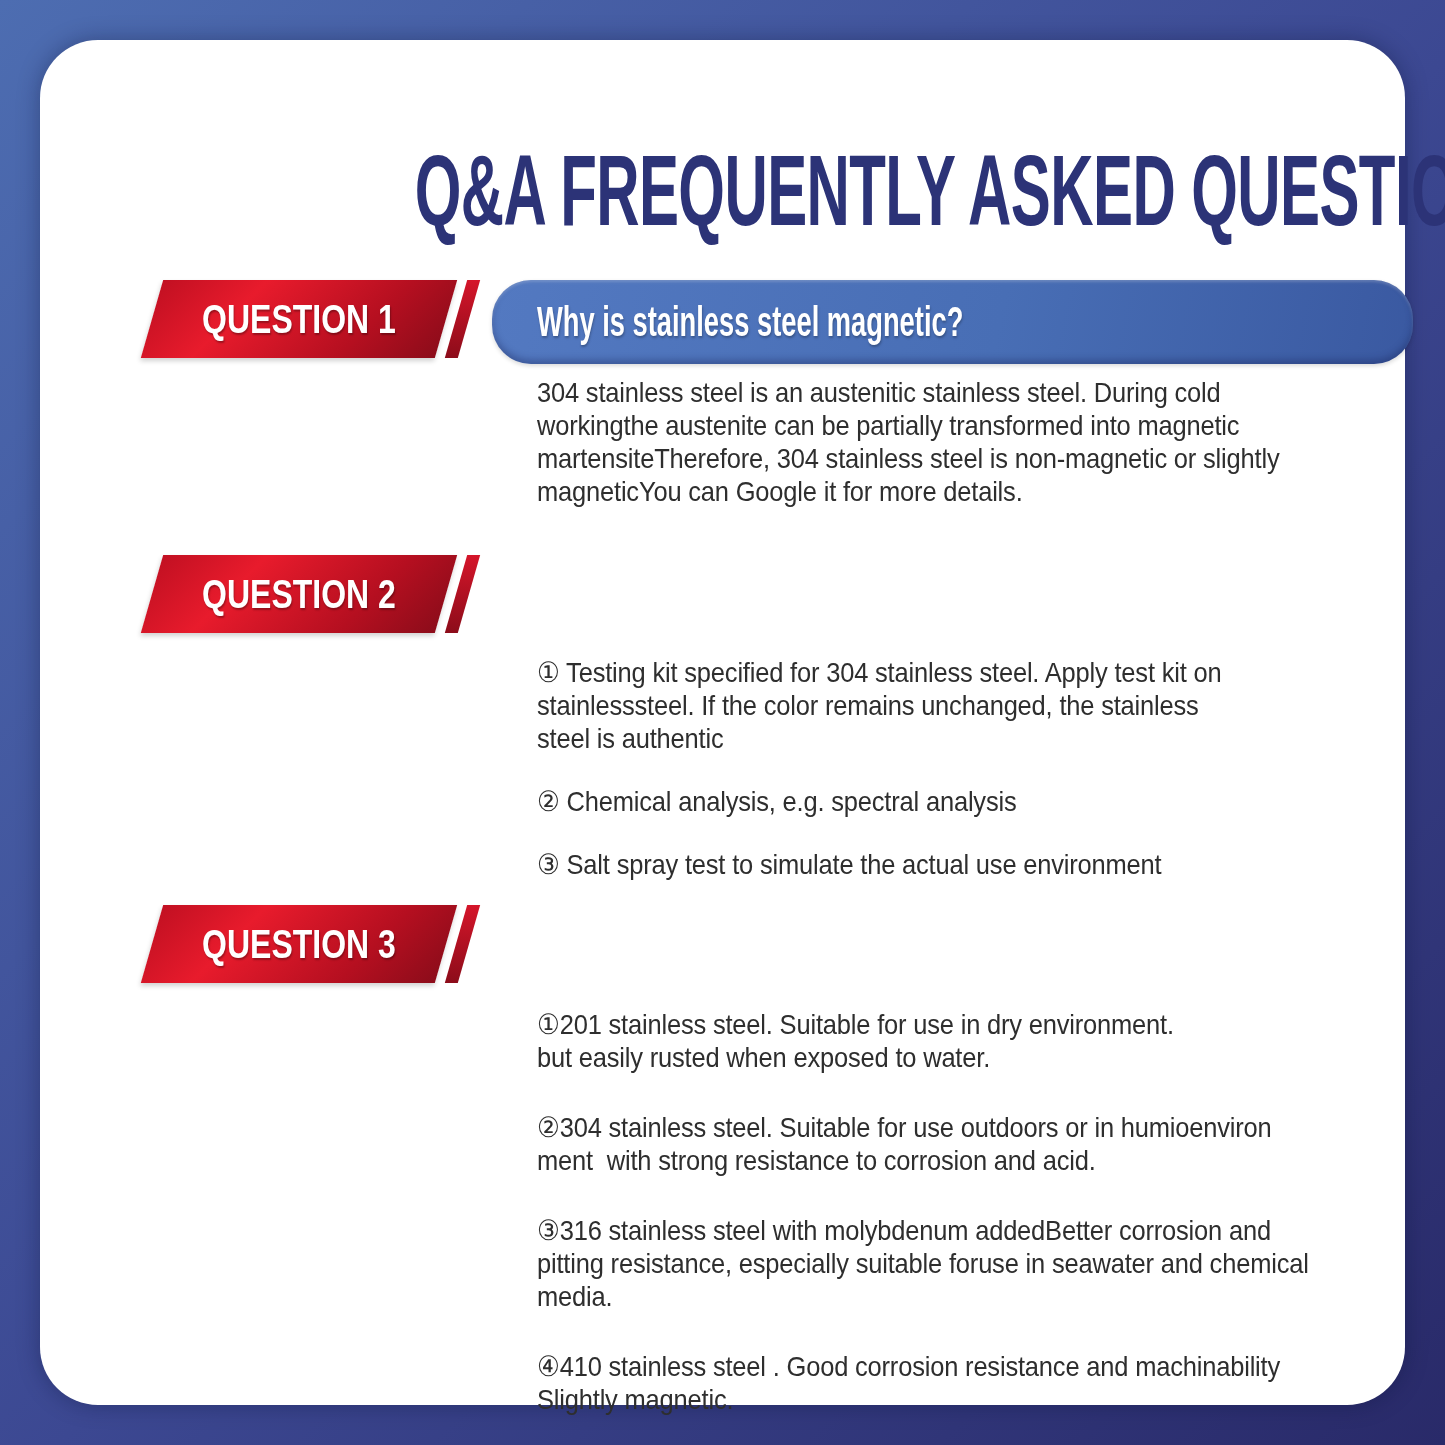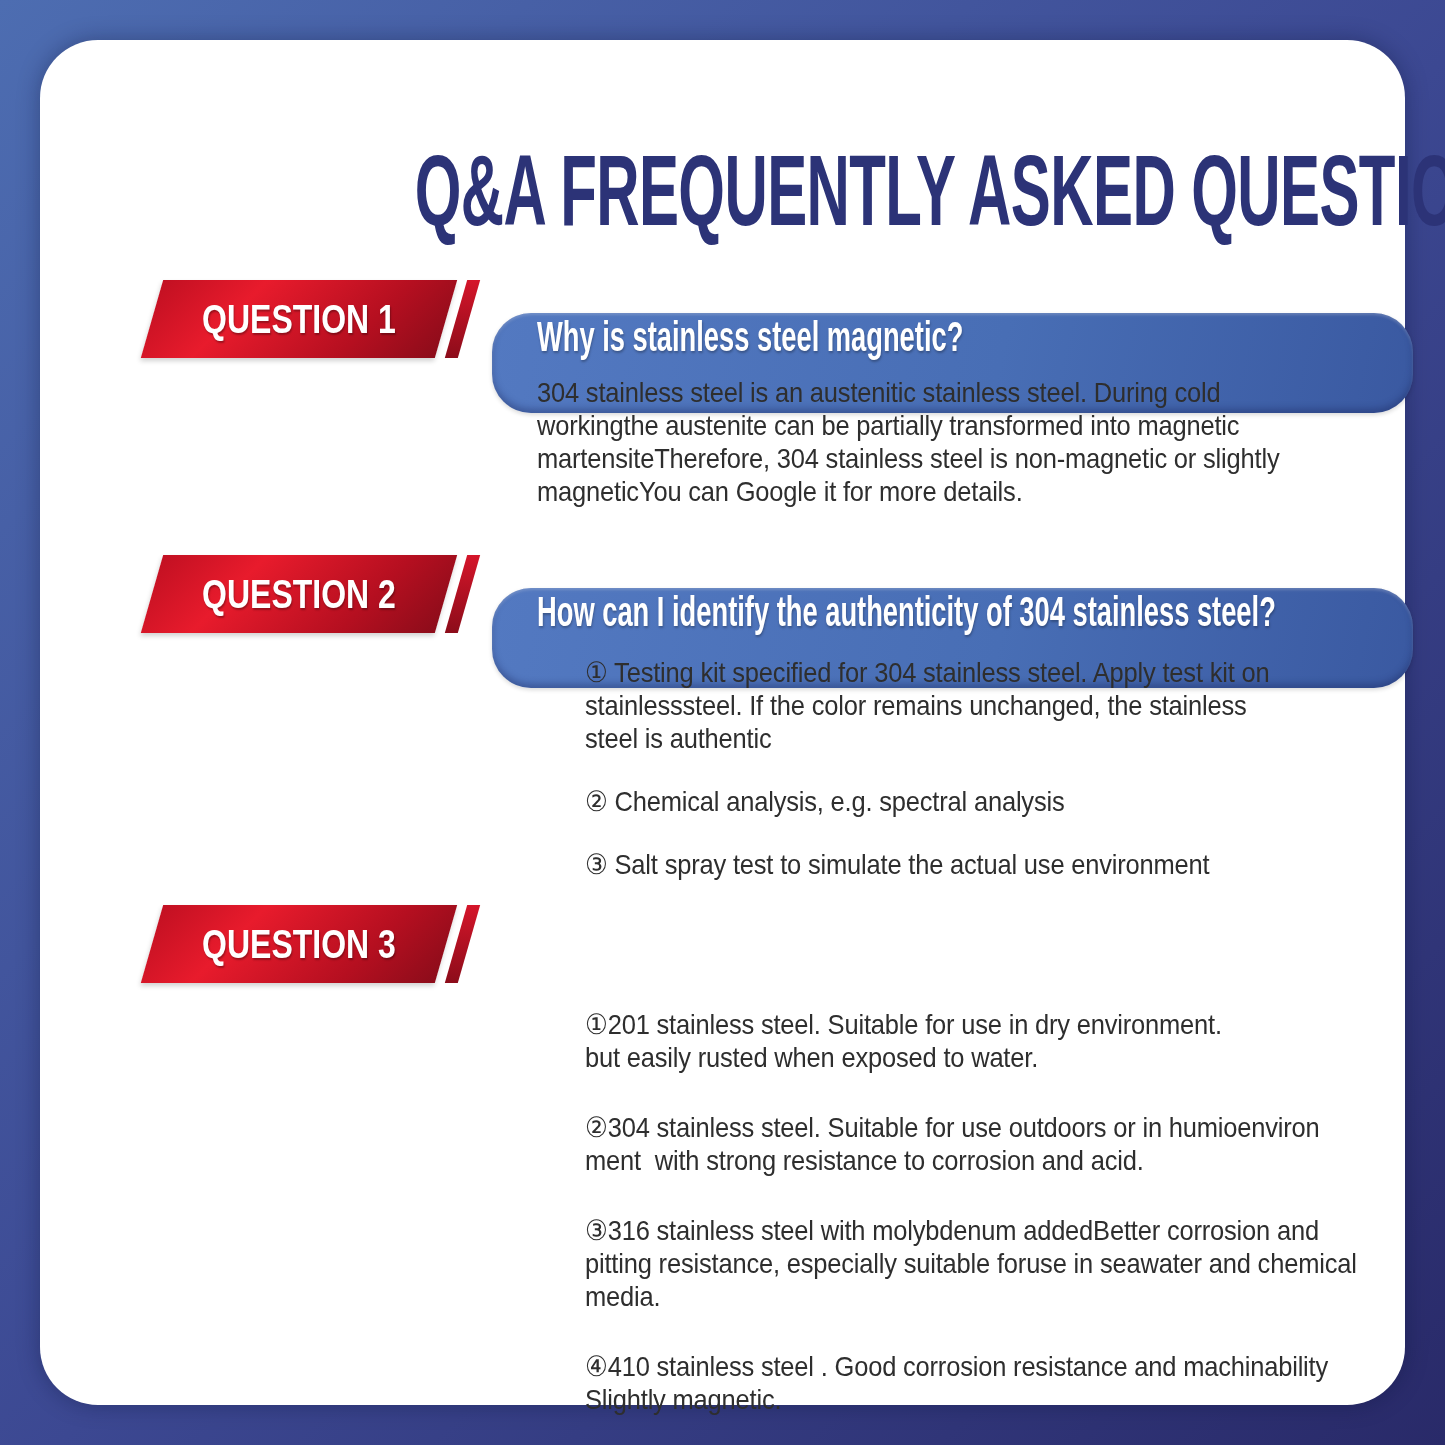--- a/index.html
+++ b/index.html
@@ -35,39 +35,39 @@
     display:inline-block;transform:skewX(16deg) scaleX(0.8);transform-origin:center;
     font-size:40px;font-weight:bold;color:#ffffff;white-space:nowrap;
     text-shadow:1px 2px 2px rgba(0,0,0,.3);
   }
   .slash{
     position:absolute;left:416px;top:0;width:13px;height:78px;
     transform:skewX(-16deg);
     background:linear-gradient(180deg,#d5152a 0%,#8c0c1a 100%);
   }
   .banner{
-    position:absolute;left:452px;top:0;width:921px;height:100px;
+    position:absolute;left:452px;top:0;width:921px;height:84px;
     border-radius:39px;overflow:hidden;
     background:linear-gradient(102deg,#5379c1 0%,#486eb5 55%,#3a59a1 100%);
     box-shadow:inset 0 -4px 7px rgba(20,30,80,.35),inset 0 2px 3px rgba(255,255,255,.22),0 2px 4px rgba(0,0,0,.15);
-    display:flex;align-items:flex-start;margin-top:33px;
+    display:flex;align-items:center;
   }
   .banner-label{
     display:inline-block;margin-left:45px;
     transform:scaleX(0.65);transform-origin:left center;
     font-size:42px;font-weight:bold;color:#ffffff;white-space:nowrap;
     text-shadow:1px 2px 3px rgba(0,0,0,.28);
   }
   .answer,.answer-item{
     font-size:28px;line-height:33px;color:#2e2e2e;
     white-space:pre;letter-spacing:-0.2px;
     transform:scaleX(0.91);transform-origin:left top;
   }
   .answer{position:absolute;}
-  .answer-group{position:absolute;left:497px;margin-left:48px;}
+  .answer-group{position:absolute;left:497px;}
   .g2 .answer-item{margin-bottom:30px;}
   .g3 .answer-item{margin-bottom:37px;}
 </style>
 </head>
 <body>
 
 <div class="canvas">
   <div class="card">
 
     <h1 class="title"><span class="title-inner">Q&amp;A FREQUENTLY ASKED QUESTIONS</span></h1>
@@ -84,23 +84,20 @@
     <div class="answer" style="left:497px;top:336px">304 stainless steel is an austenitic stainless steel. During cold
 workingthe austenite can be partially transformed into magnetic
 martensiteTherefore, 304 stainless steel is non-magnetic or slightly
 magneticYou can Google it for more details.</div>
 
     <div class="qrow" style="top:515px">
       <div class="badge">
         <span class="badge-label">QUESTION 2</span>
       </div>
       <div class="slash"></div>
-      <div class="banner">
-        <span class="banner-label">How can I identify the authenticity of 304 stainless steel?</span>
-      </div>
     </div>
     <div class="answer-group g2" style="top:616px">
       <div class="answer-item">① Testing kit specified for 304 stainless steel. Apply test kit on
 stainlesssteel. If the color remains unchanged, the stainless
 steel is authentic</div>
       <div class="answer-item">② Chemical analysis, e.g. spectral analysis</div>
       <div class="answer-item">③ Salt spray test to simulate the actual use environment</div>
     </div>
 
     <div class="qrow" style="top:865px">

